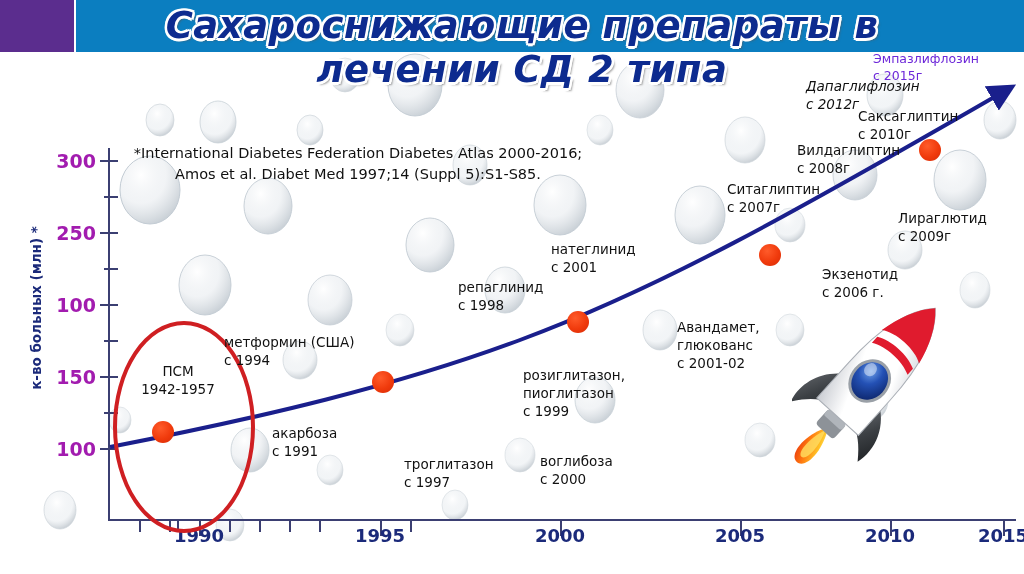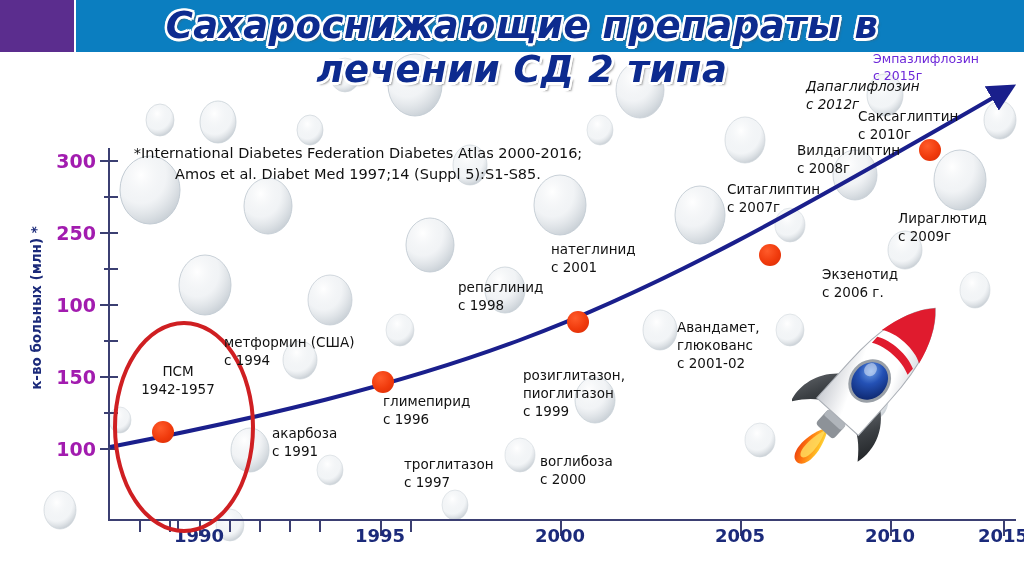--- a/index.html
+++ b/index.html
@@ -229,22 +229,20 @@
   <div class="lbl" style="left:118px;top:362px;width:120px;text-align:center;">ПСМ
 1942-1957</div>
 
 
   <div class="lbl" style="left:224px;top:333px;width:160px;">метформин (США)
 с 1994</div>
 
   <div class="lbl" style="left:272px;top:424px;width:120px;">акарбоза
 с 1991</div>
 
-  <div class="lbl" style="left:383px;top:392px;width:130px;">глимепирид
-с 1996</div>
 
   <div class="lbl" style="left:404px;top:455px;width:120px;">троглитазон
 с 1997</div>
 
   <div class="lbl" style="left:443px;top:278px;width:130px;margin-left:15px;">репаглинид
 с 1998</div>
 
   <div class="lbl" style="left:551px;top:240px;width:130px;">натеглинид
 с 2001</div>
 

